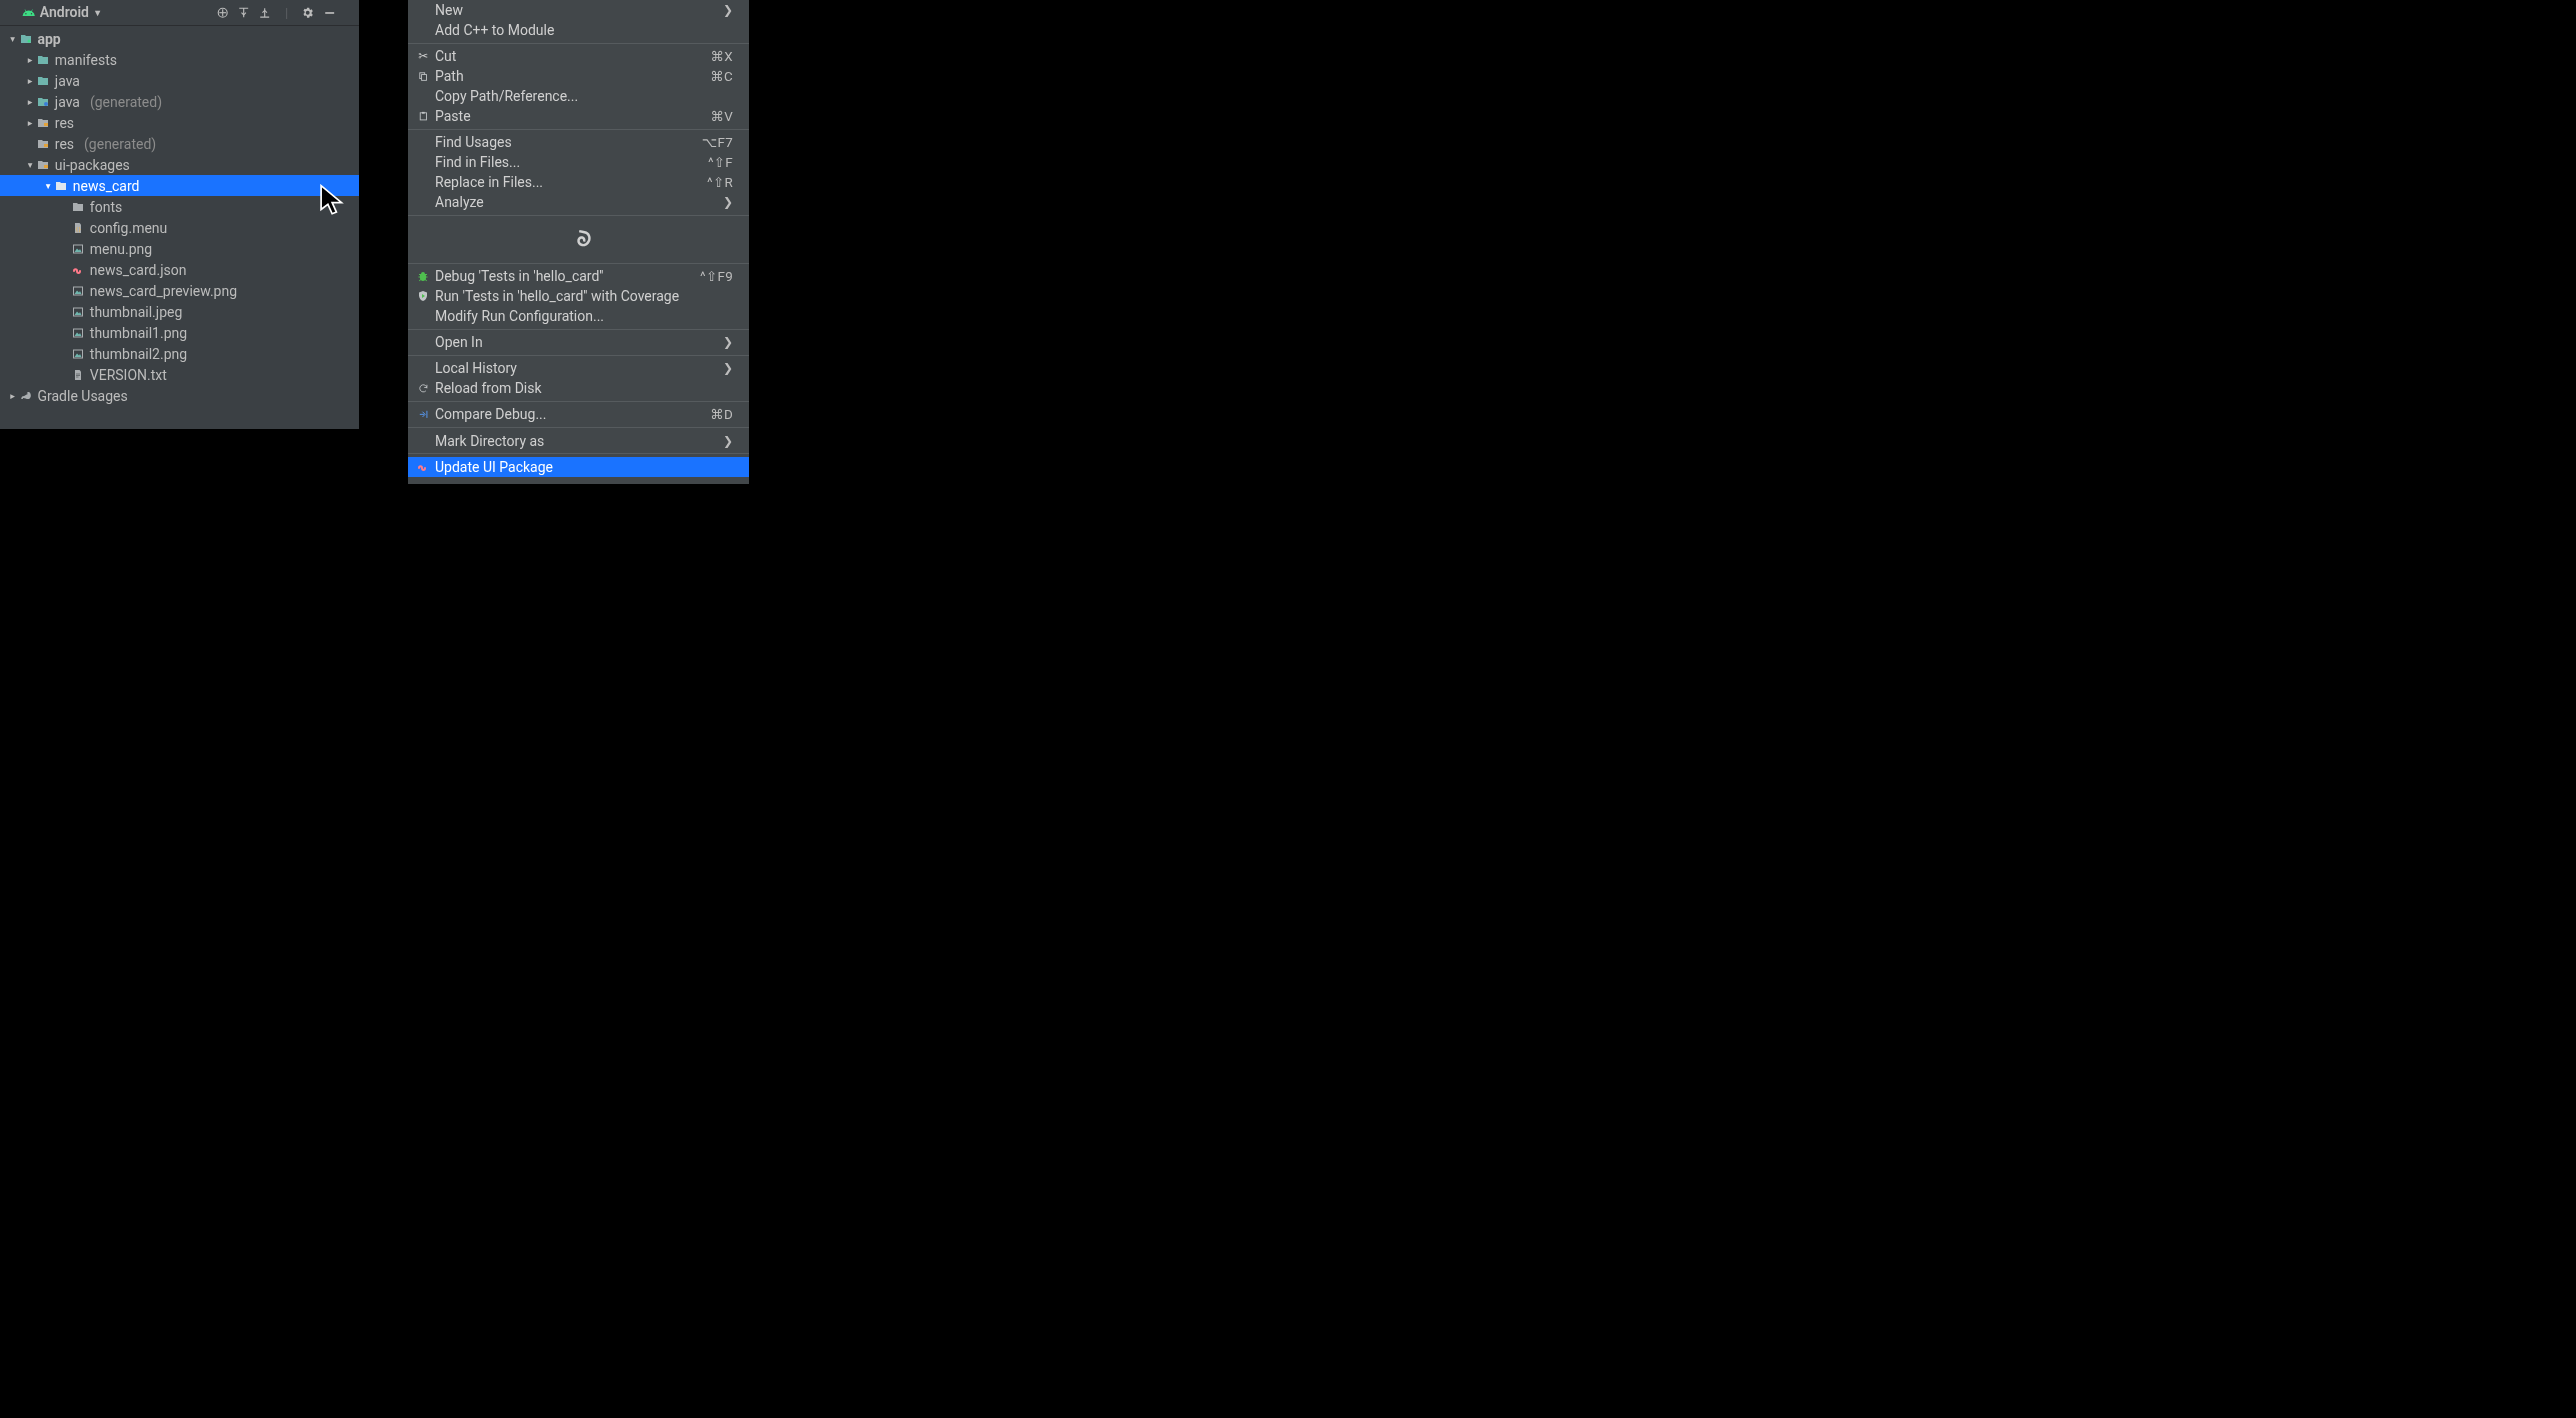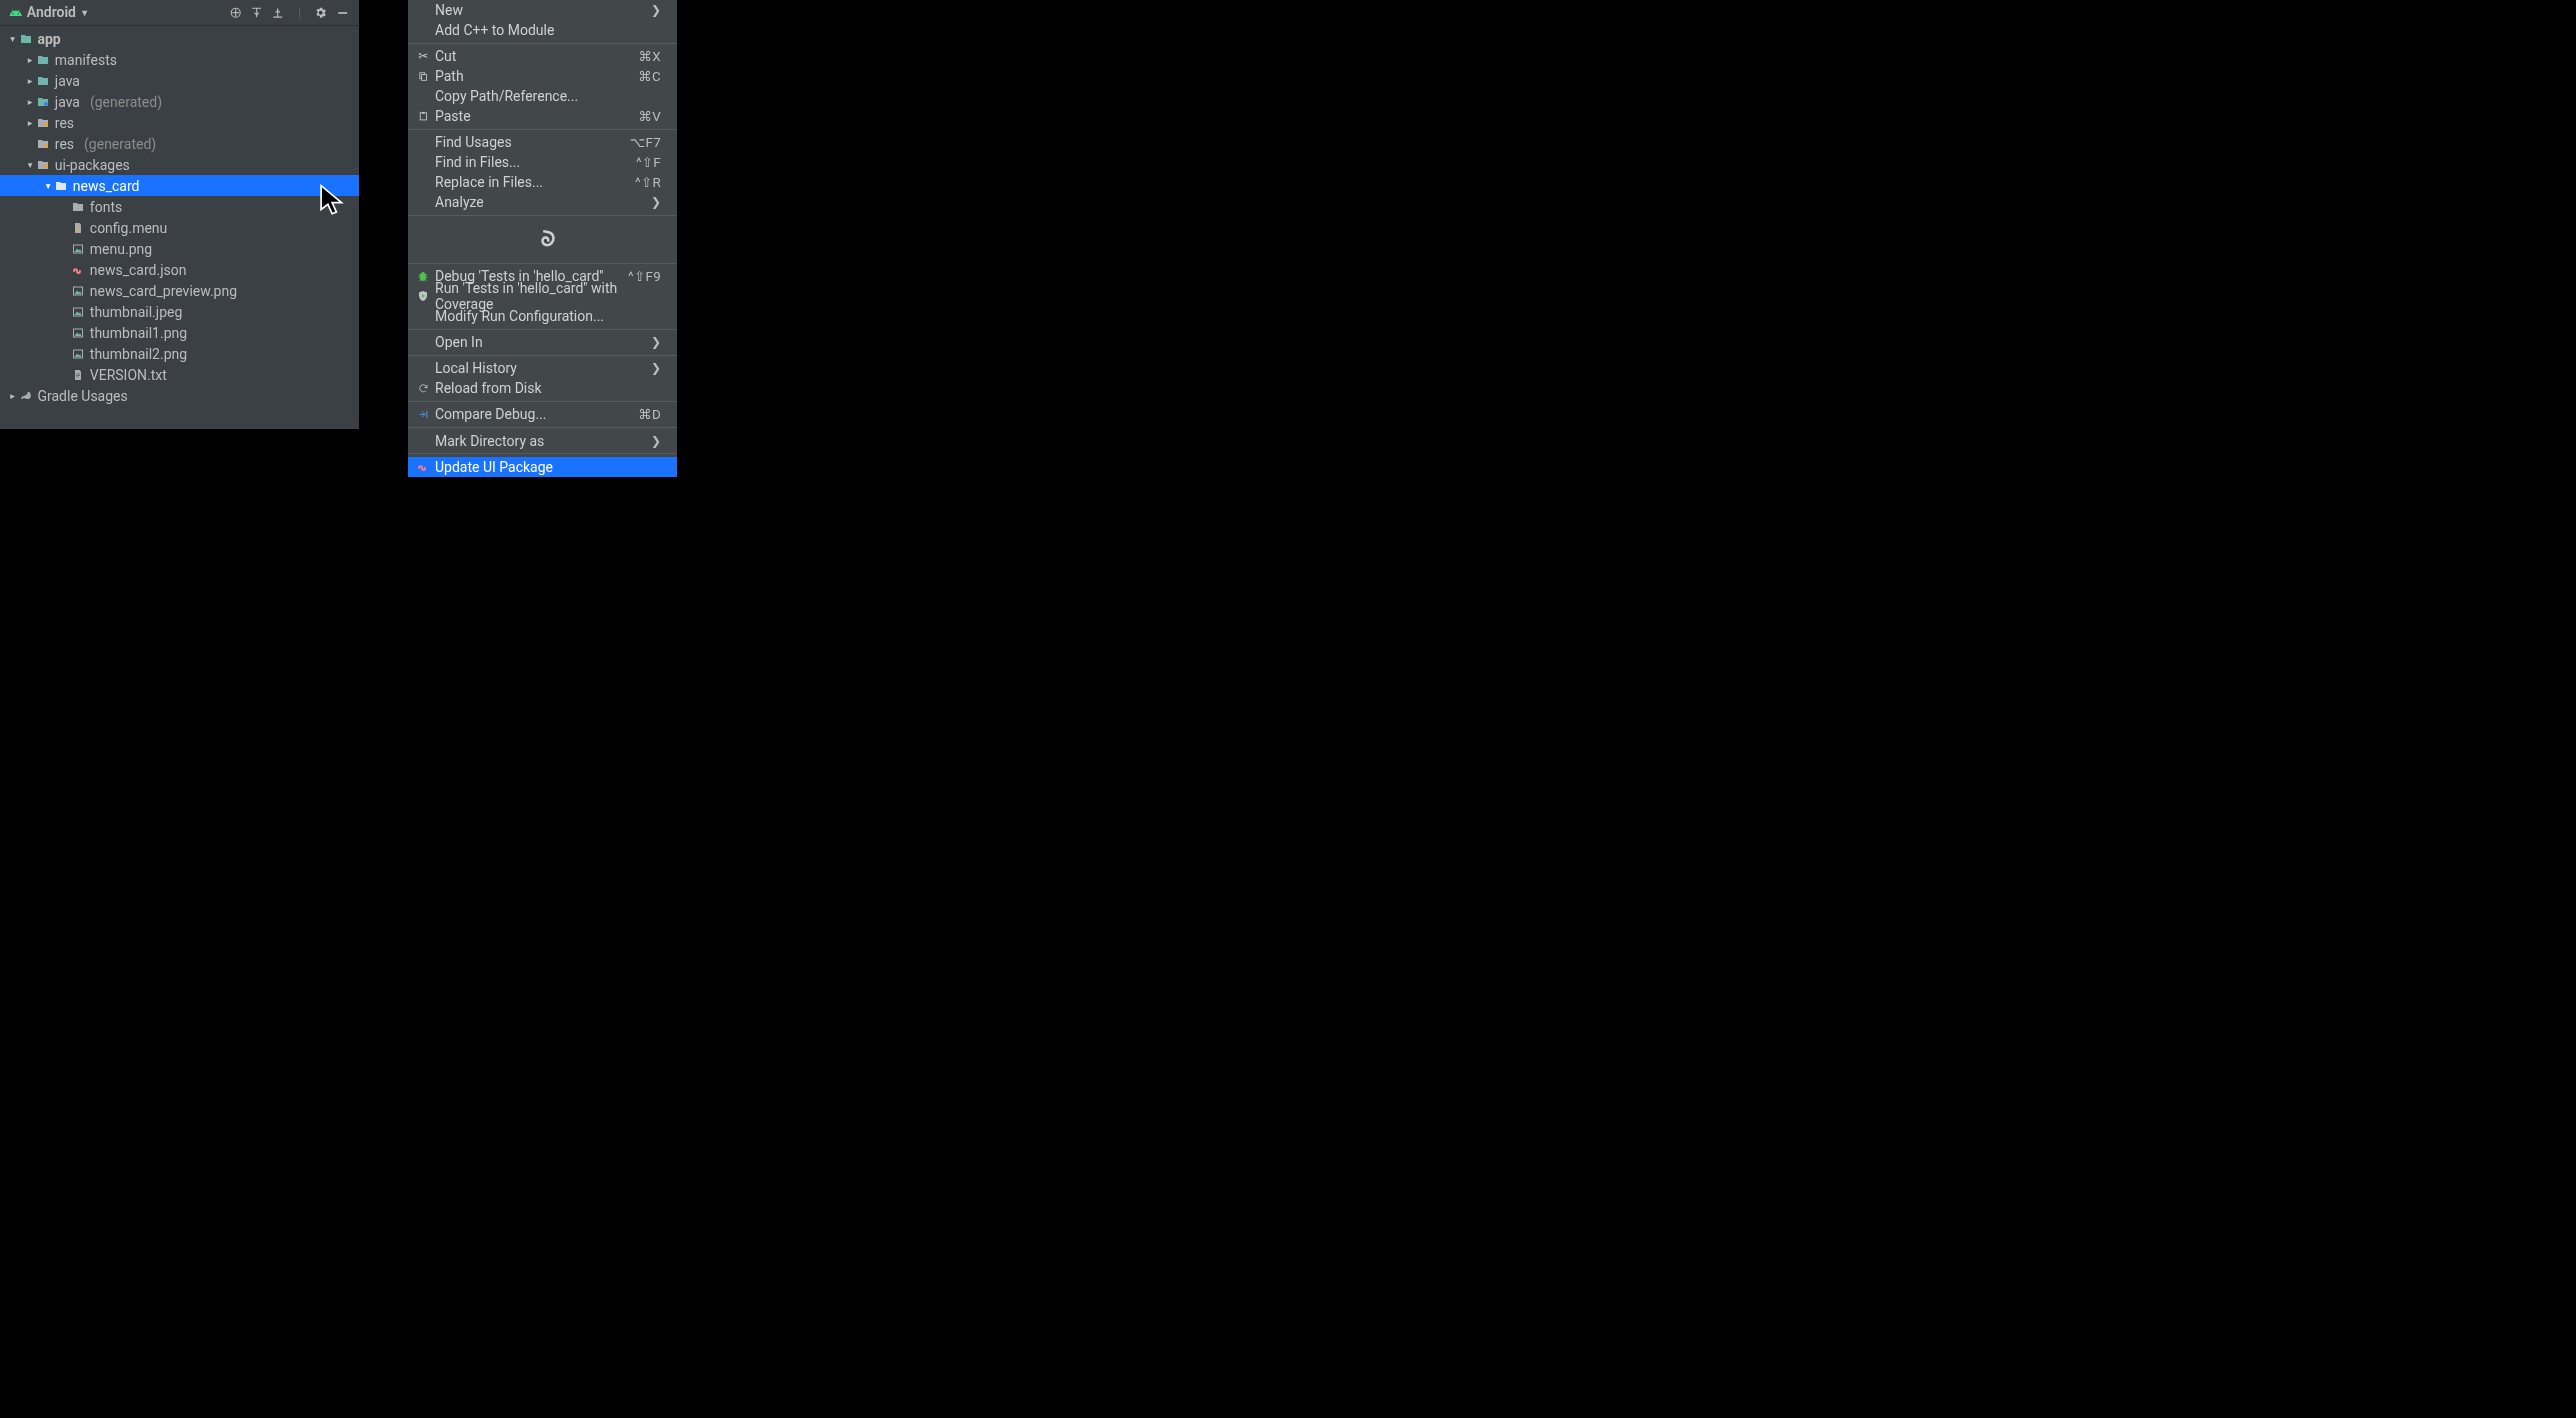--- a/index.html
+++ b/index.html
@@ -21,21 +21,21 @@
     background: #3b4044;
     color: #bcbcbc;
     font-size: 14px;
     line-height: 1.0;
   }
 
   .panel-header {
     height: 25.5px;
     display: flex;
     align-items: center;
-    padding: 0 8px;
+    padding: 0 21px;
     border-bottom: 0.7px solid #2b2d30;
     background: #3b4044;
   }
   .panel-header .title {
     font-weight: 600;
     color: #bcbcbc;
     margin-left: 4px;
     margin-right: 4px;
   }
   .panel-header .dropdown-arrow {
@@ -121,25 +121,25 @@
     width: 28px;
     height: 34px;
     pointer-events: none;
   }
 
   
   .context-menu {
     position: absolute;
     left: 408px;
     top: 0;
-    width: 269px;
+    width: 341px;
     background: #42474a;
     color: #d0d0d0;
     font-size: 14px;
-    padding-bottom: 0;
+    padding-bottom: 7px;
   }
   .menu-item {
     height: 20px;
     display: flex;
     align-items: center;
     padding-left: 27px;
     padding-right: 16px;
     position: relative;
   }
   .menu-item.highlight {

